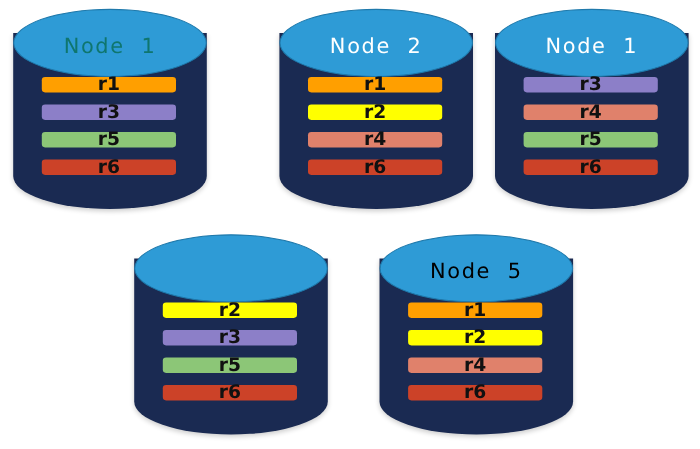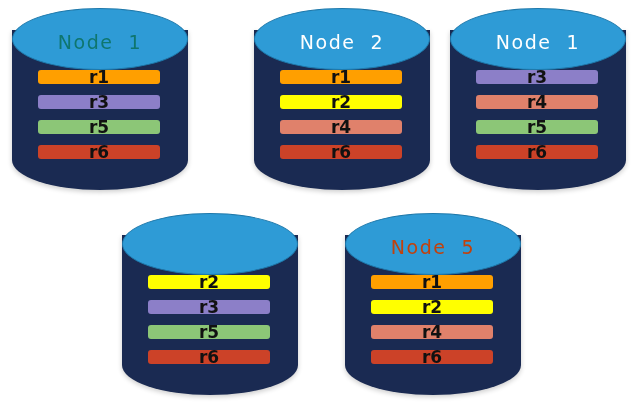--- a/index.html
+++ b/index.html
@@ -138,21 +138,21 @@
       <div class="replica-stack">
         <div class="replica-bar" style="background: rgb(255, 255, 0); color: rgb(17, 17, 17);">r2</div>
         <div class="replica-bar" style="background: rgb(140, 127, 200); color: rgb(17, 17, 17);">r3</div>
         <div class="replica-bar" style="background: rgb(140, 198, 119); color: rgb(17, 17, 17);">r5</div>
         <div class="replica-bar" style="background: rgb(204, 66, 40); color: rgb(17, 17, 17);">r6</div>
       </div>
     </div>
     <div class="node" style="left: 345px; top: 213px;">
       <div class="cyl-body" style="background: rgb(26, 42, 82);"></div>
       <div class="cyl-top" style="background: rgb(46, 155, 214);"></div>
-      <div class="node-label" style="color: #c2410c;">Node  5</div>
+      <div class="node-label" style="color: #000000;">Node  5</div>
       <div class="replica-stack">
         <div class="replica-bar" style="background: rgb(255, 159, 0); color: rgb(17, 17, 17);">r1</div>
         <div class="replica-bar" style="background: rgb(255, 255, 0); color: rgb(17, 17, 17);">r2</div>
         <div class="replica-bar" style="background: rgb(224, 129, 107); color: rgb(17, 17, 17);">r4</div>
         <div class="replica-bar" style="background: rgb(204, 66, 40); color: rgb(17, 17, 17);">r6</div>
       </div>
     </div>
   </div>
 
 </body></html>

